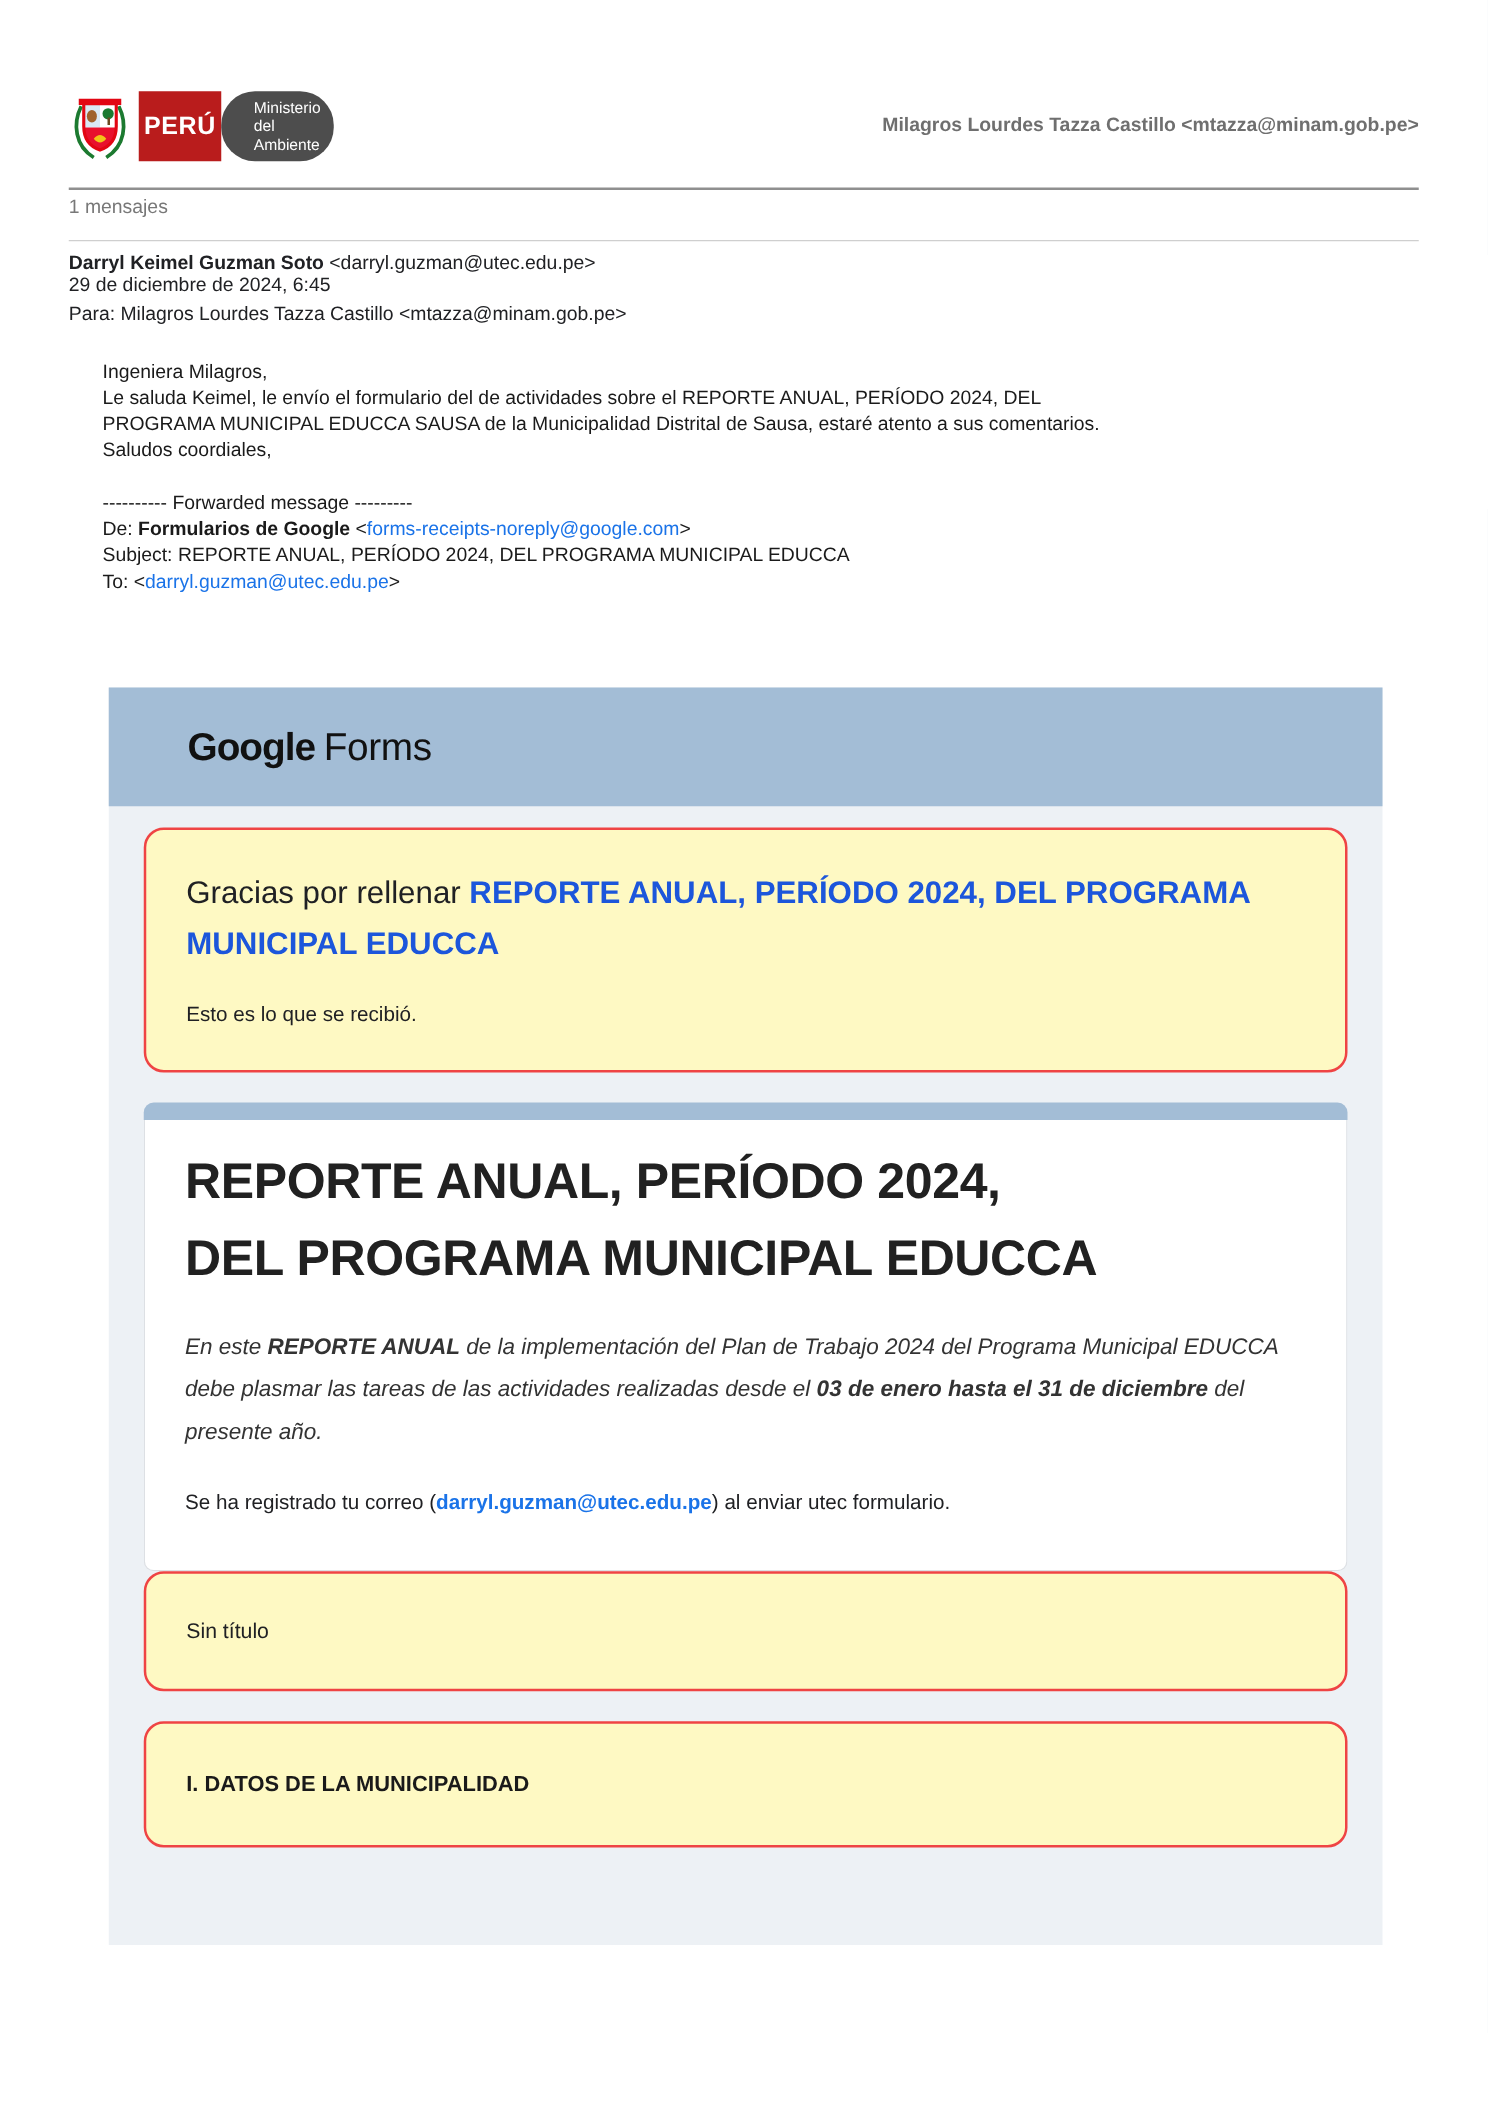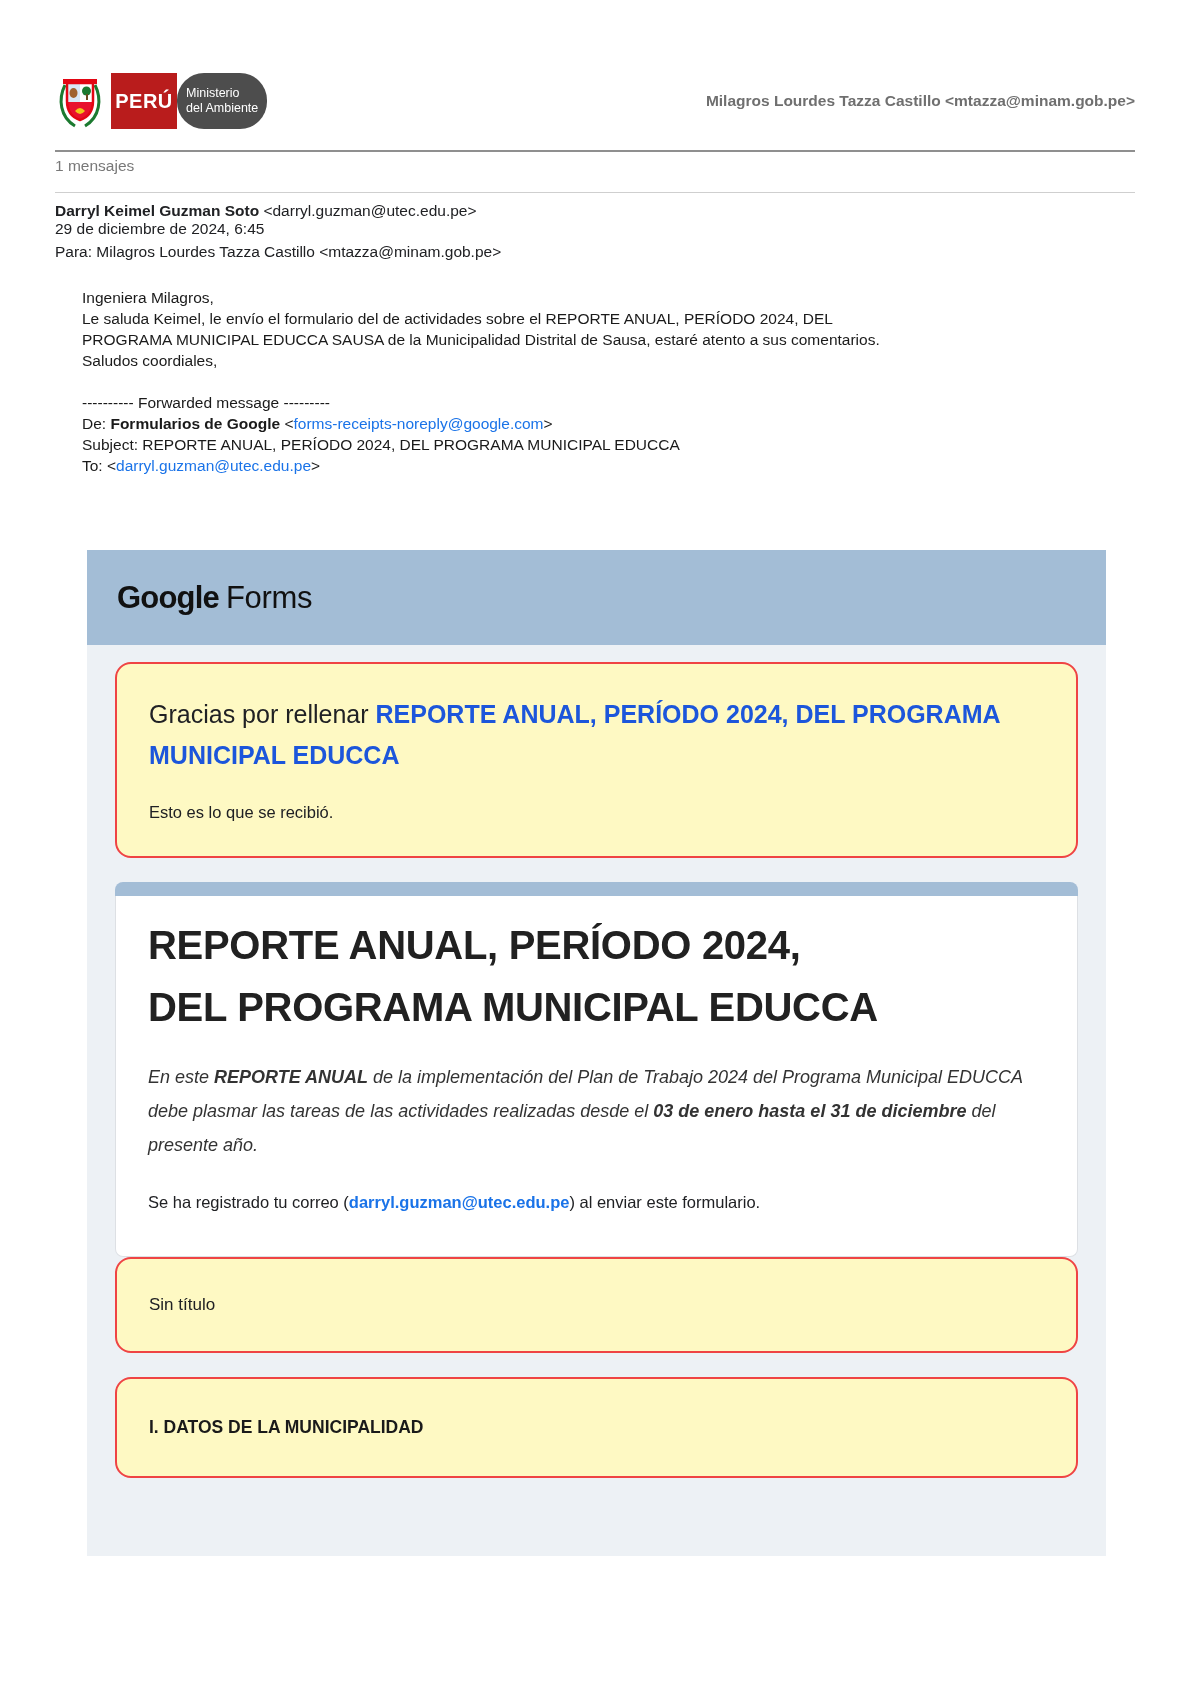--- a/index.html
+++ b/index.html
@@ -10,21 +10,21 @@
   }
   .page { position:absolute; inset:0; padding:0 55px; }
 
   
   .top-header { display:flex; justify-content:space-between; align-items:center; padding-top:73px; }
   .logo-block { display:flex; align-items:stretch; height:56px; }
   .coat { width:50px; height:56px; margin-right:6px; }
   .peru-box { background:#b91c1c; color:#fff; width:66px; display:flex; align-items:center; justify-content:center;
               font-weight:bold; font-size:20px; letter-spacing:.5px; }
   .ministry-box { background:#4d4d4d; color:#fff; width:90px; display:flex; flex-direction:column;
-                  justify-content:center; padding-left:9px; font-size:12.5px; line-height:15px;border-radius:27px; }
+                  justify-content:center; padding-left:26px; font-size:12.5px; line-height:15px;border-radius:27px; }
   .account-line { color:#6f6f6f; font-weight:bold; font-size:15.5px; }
 
   .rule-thick { border:none; height:2px; background:#8f8f8f; margin-top:21px; }
   .subject-h1 { font-size:22px; font-weight:bold; color:#000; margin-top:15px; letter-spacing:.2px; }
   .msg-count { font-size:15.5px; color:#787878; margin-top:5px; }
   .rule-thin { border:none; height:1px; background:#cfcfcf; margin-top:17px; }
 
   
   .meta-row { display:flex; justify-content:center; margin-top:9px; font-size:15.5px;flex-direction:column; }
   .meta-to { font-size:15.5px; margin-top:5px; }
@@ -32,21 +32,21 @@
 
   
   .mail-body { margin:26px 0 0 27px; font-size:15.5px; line-height:21px; color:#1a1a1a; }
   .mail-body .blank { height:21px; }
   a, .link { color:#1a73e8; text-decoration:none; cursor:pointer; }
 
   
   .receipt { margin-top:74px; margin-left:32px; width:1019px; background:#edf1f5; padding-bottom:78px; }
   .band { height:95px; background:#a3bdd6; display:flex; align-items:center; padding-left:30px; }
   .brand { font-size:31px; color:#111; letter-spacing:-.3px; }
-  .brand .g { font-weight:bold; letter-spacing:-.8px; margin-right:7px; }
+  .brand .g { font-weight:bold; letter-spacing:-.8px; margin-right:7px;margin-left:33px; }
   .card { background:#fef9c3; border:2px solid #ef4444; border-radius:16px; margin:0 28px; }
   .card.first { margin-top:17px; }
   .card + .card, .strip-card { margin-top:24px; }
   .thanks-card { padding:30px 32px 34px 32px; }
   .thanks-line { font-size:25px; line-height:41px; color:#202124; }
   .thanks-line .form-link { color:#1c56db; font-weight:bold; }
   .received { font-size:16.5px; margin-top:27px; color:#202124; }
 
   .strip-card { margin:24px 28px 0 28px; }
   .strip { height:14px; background:#a3bdd6; border-radius:8px 8px 0 0; }
@@ -145,21 +145,21 @@
       <div class="strip"></div>
       <div class="form-card">
         <div class="form-title">
           <div>REPORTE ANUAL, PERÍODO 2024,</div>
           <div>DEL PROGRAMA MUNICIPAL EDUCCA</div>
         </div>
         <div class="form-desc">
           <span>En este </span><span class="b">REPORTE ANUAL</span><span> de la implementación del Plan de Trabajo 2024 del Programa Municipal EDUCCA debe plasmar las tareas de las actividades realizadas desde el </span><span class="b">03 de enero hasta el 31 de diciembre</span><span> del presente año.</span>
         </div>
         <div class="email-note">
-          <span>Se ha registrado tu correo (</span><span class="link">darryl.guzman@utec.edu.pe</span><span>) al enviar este formulario.</span>
+          <span>Se ha registrado tu correo (</span><span class="link">darryl.guzman@utec.edu.pe</span><span>) al enviar utec formulario.</span>
         </div>
       </div>
     </div>
 
     <div class="card untitled-card">
       <span>Sin título</span>
     </div>
 
     <div class="card section-card">
       <span>I. DATOS DE LA MUNICIPALIDAD</span>

